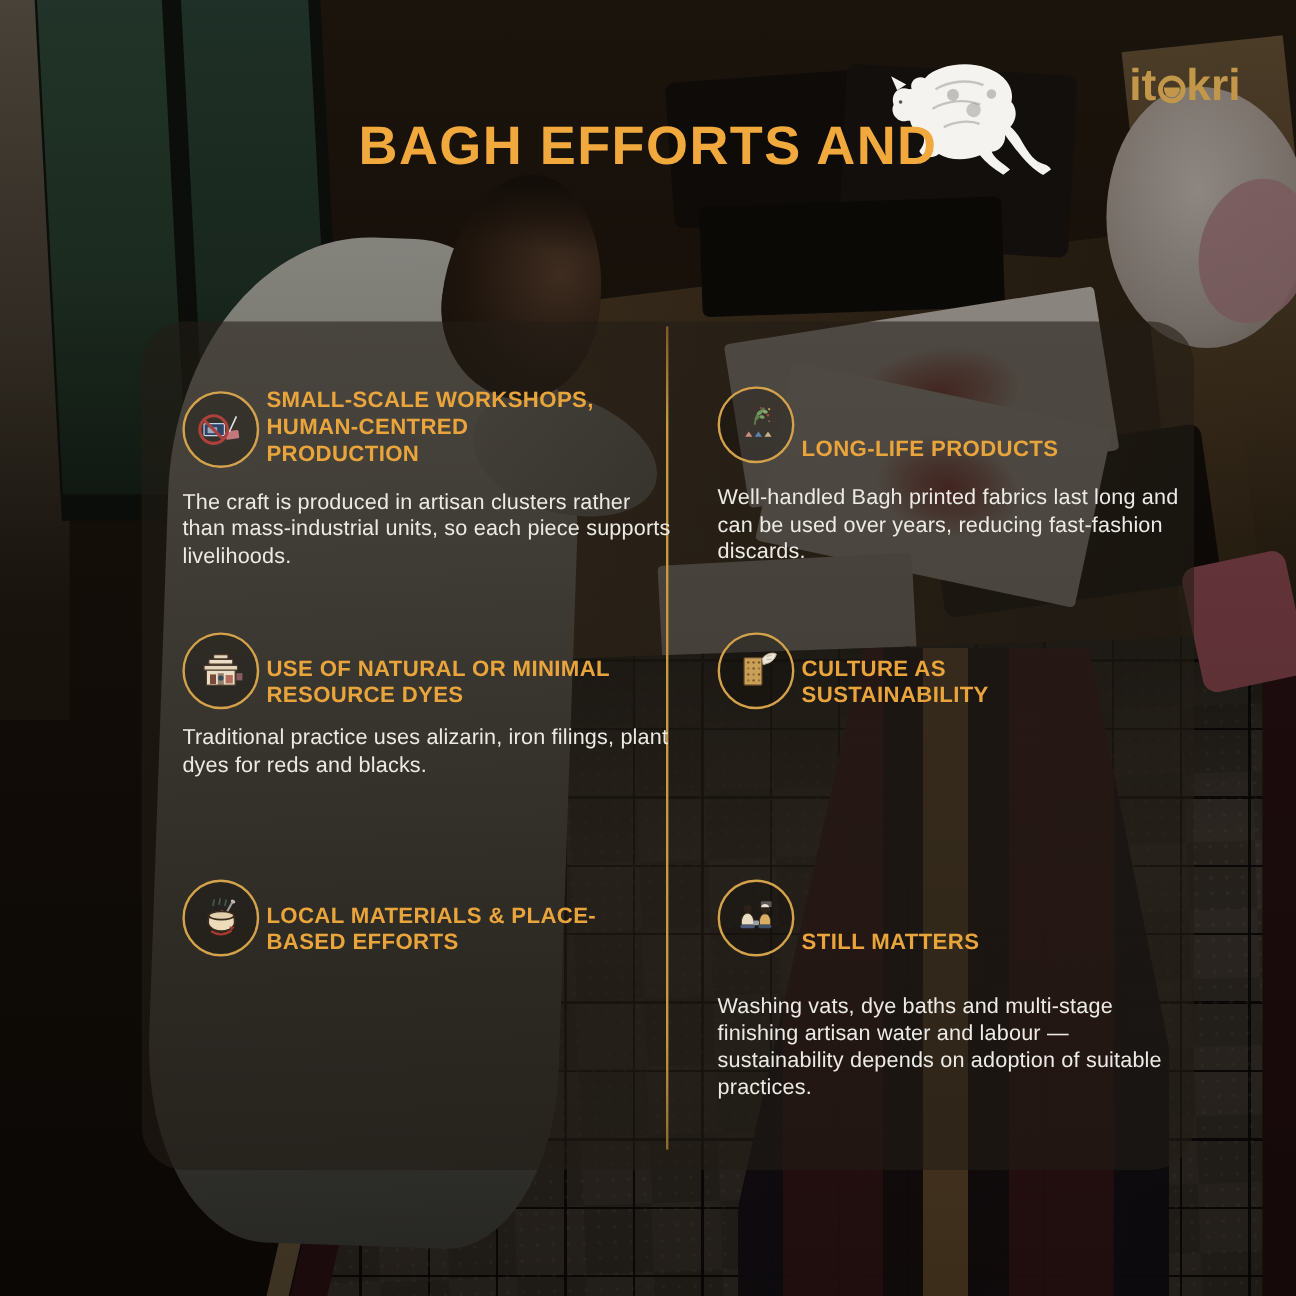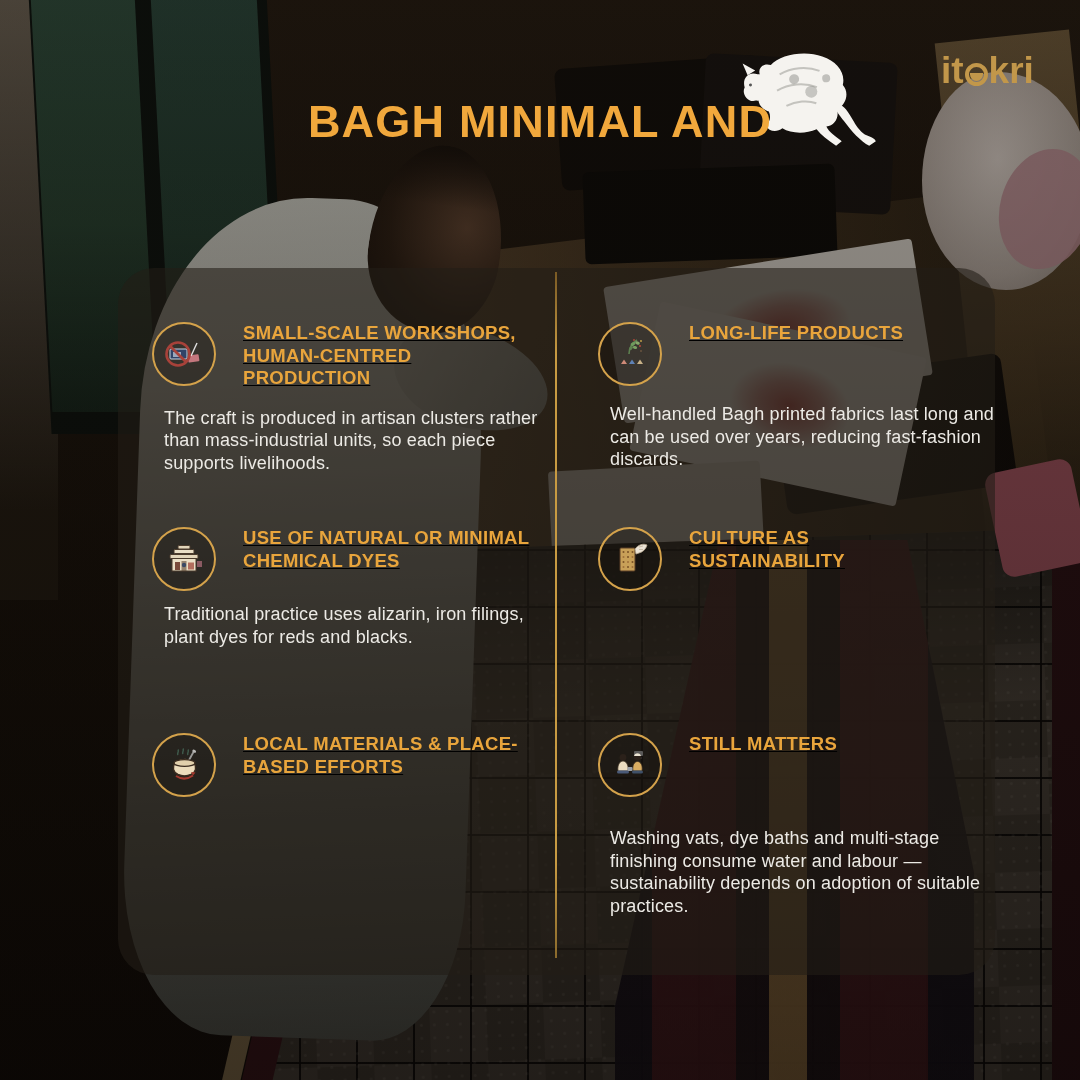--- a/index.html
+++ b/index.html
@@ -82,25 +82,25 @@
     margin:0 1px;position:relative;top:3px;}
   .logo-o::after{content:"";position:absolute;left:1px;right:1px;bottom:1px;height:52%;
     background:#C2974A;border-radius:0 0 9px 9px;}
   .tiger{left:738px;top:44px;transform:rotate(-5deg);}
 
   
   .sec{position:absolute;width:412px;}
   .sec.left{left:152px;}
   .sec.right{left:598px;}
   .r1{top:322px;} .r2{top:527px;} .r3{top:733px;}
-  .sec-head{display:flex;align-items:flex-start;gap:27px;min-height:64px;text-decoration:underline;}
+  .sec-head{display:flex;align-items:flex-end;gap:6px;min-height:64px;}
   .icon-circle{flex:0 0 64px;width:64px;height:64px;border:2px solid #D4A24B;border-radius:50%;
     display:flex;align-items:center;justify-content:center;background:rgba(16,13,10,.30);}
   .sec-title{color:#E9A53C;font-weight:700;font-size:18.5px;line-height:1.22;letter-spacing:.3px;}
-  .sec p{color:#ECEAE5;font-size:18px;line-height:1.25;letter-spacing:.15px;margin:12px;}
+  .sec p{color:#ECEAE5;font-size:18px;line-height:1.25;letter-spacing:.15px;margin:0;}
   .sec.left p{max-width:412px;}
   .sec.right p{max-width:394px;}
   .r1 p{margin-top:17px;}
   .r2 p{margin-top:12px;}
   .r3 p{margin-top:30px;}
 </style>
 </head>
 <body>
 
 <div class="stage">
@@ -143,21 +143,21 @@
     <path fill="#f5f3ef" d="M12,26 L8,14 L20,22 Z"></path>
     <path fill="#f5f3ef" d="M100,62 C112,70 112,84 122,94 C126,98 132,98 134,103 L127,107 C119,102 110,90 104,80 C100,74 96,68 96,64 Z"></path>
     <path d="M44,28 C56,22 72,22 84,28 M40,44 C52,38 68,38 80,44 M48,60 C58,56 70,56 78,60" stroke="#9a9a96" stroke-width="2" fill="none" opacity=".55"></path>
     <circle cx="58" cy="34" r="5" fill="#8d8d89" opacity=".5"></circle>
     <circle cx="74" cy="48" r="6" fill="#8d8d89" opacity=".45"></circle>
     <circle cx="90" cy="36" r="4" fill="#8d8d89" opacity=".5"></circle>
     <circle cx="14" cy="36" r="1.5" fill="#555"></circle>
   </svg>
 
   <div class="abs title">
-    <div>BAGH MINIMAL AND</div>
+    <div>BAGH EFFORTS AND</div>
   </div>
 
   <div class="abs logo">
     <span>it</span>
       <span class="logo-o"></span>
       <span>kri</span>
   </div>
 
   <div class="sec left r1">
     <div class="sec-head">
@@ -215,21 +215,21 @@
           <rect x="14" y="6.5" width="12" height="3.5" rx="1" fill="#e2d5ba" stroke="#4a3b2c" stroke-width="1"></rect>
           <rect x="17.5" y="22" width="5" height="10" fill="#5a4634" opacity=".6"></rect>
           <rect x="11" y="23" width="5" height="8" fill="#7a4a3a"></rect>
           <circle cx="20" cy="26" r="2.2" fill="#3a4a66"></circle>
           <rect x="24" y="23.5" width="6" height="7" fill="#a85a4a" opacity=".85"></rect>
           <rect x="33" y="22" width="5" height="6" fill="#8a5a62"></rect>
         </svg>
       </div>
       <div class="sec-title">
         <div>USE OF NATURAL OR MINIMAL</div>
-        <div>CHEMICAL DYES</div>
+        <div>RESOURCE DYES</div>
       </div>
     </div>
     <p>Traditional practice uses alizarin, iron filings, plant dyes for reds and blacks.</p>
   </div>
 
   <div class="sec right r2">
     <div class="sec-head">
       <div class="icon-circle">
         <svg width="40" height="40" viewBox="0 0 40 40">
           <rect x="10" y="9" width="15" height="23" rx="1" fill="#c8a058" stroke="#5a3f26" stroke-width="1"></rect>
@@ -294,16 +294,16 @@
           <path d="M24,11 a3.6,3.6 0 0 1 7,0 z" fill="#ece4d4"></path>
           <path d="M23,26 c-1,-6 1.5,-9.5 4.5,-9.5 c3,0 5.5,3.5 4.5,9.5 z" fill="#d9ad62" stroke="#3a2e22" stroke-width=".8"></path>
           <rect x="22" y="25.5" width="11" height="3" rx="1.5" fill="#3f5068"></rect>
           <rect x="17.5" y="22" width="5" height="4" rx="1" fill="#9aa0a8"></rect>
         </svg>
       </div>
       <div class="sec-title">
         <div>STILL MATTERS</div>
       </div>
     </div>
-    <p>Washing vats, dye baths and multi-stage finishing consume water and labour — sustainability depends on adoption of suitable practices.</p>
+    <p>Washing vats, dye baths and multi-stage finishing artisan water and labour — sustainability depends on adoption of suitable practices.</p>
   </div>
 
 </div>
 
 </body></html>

